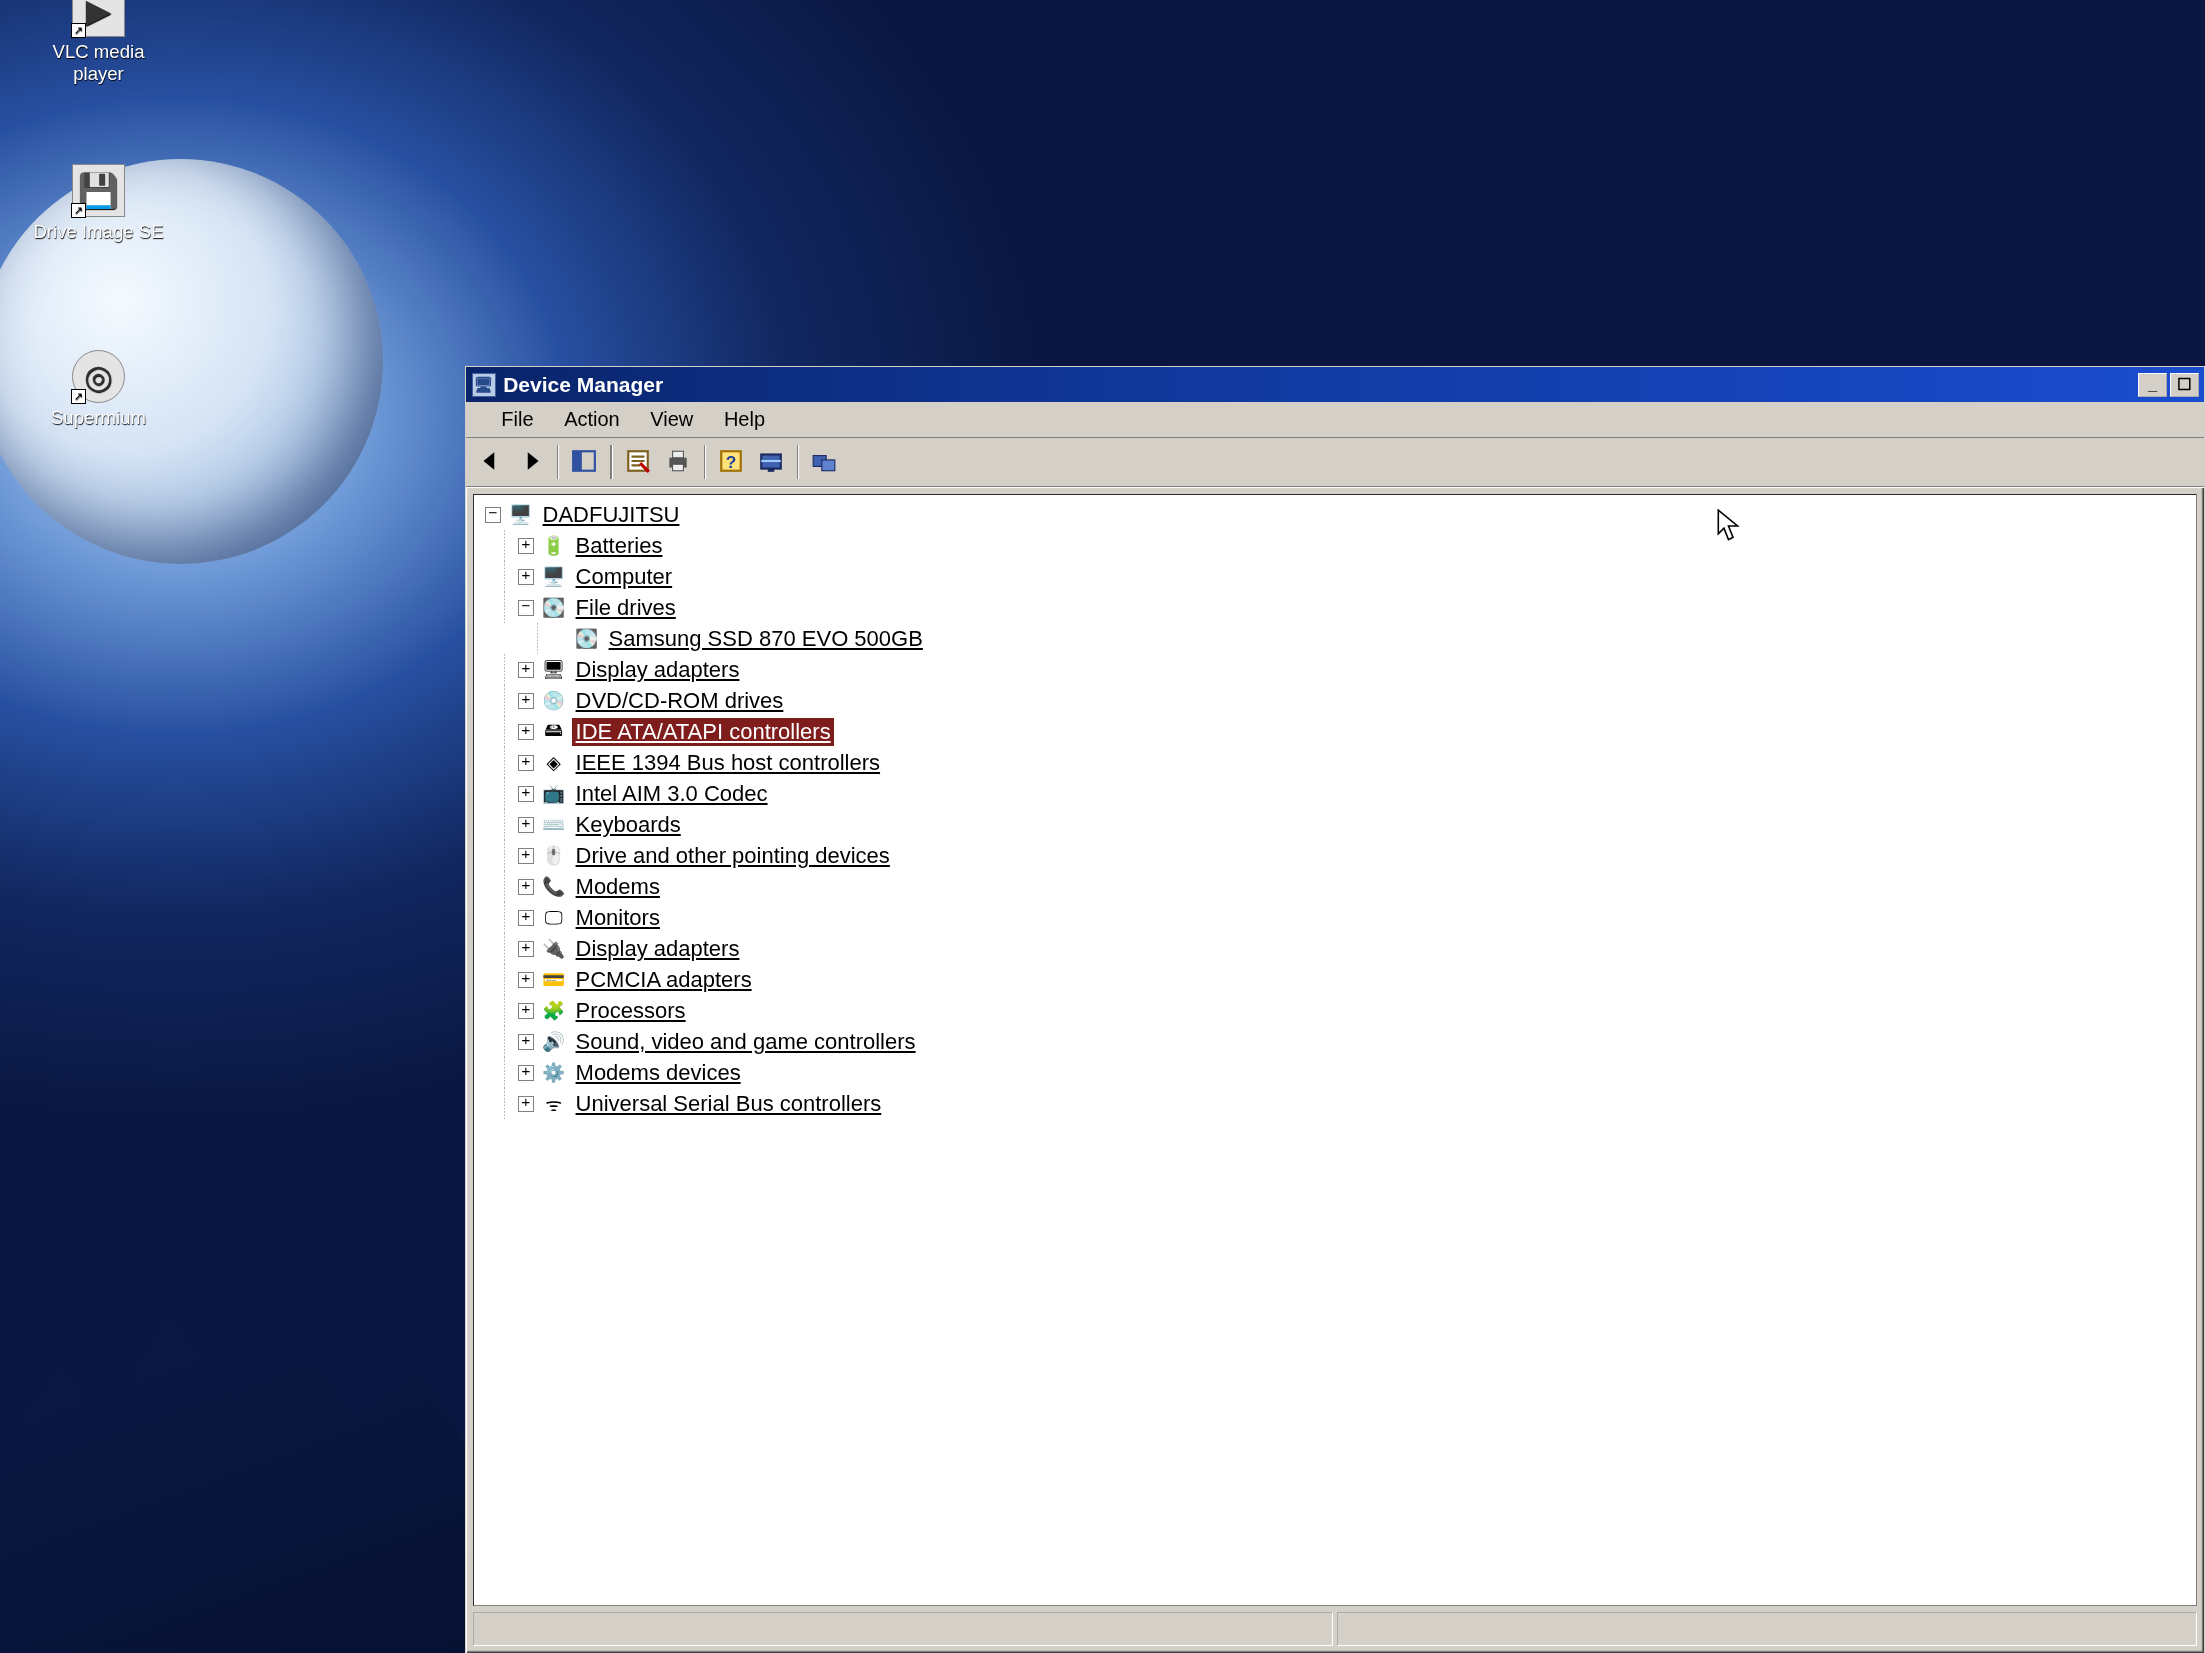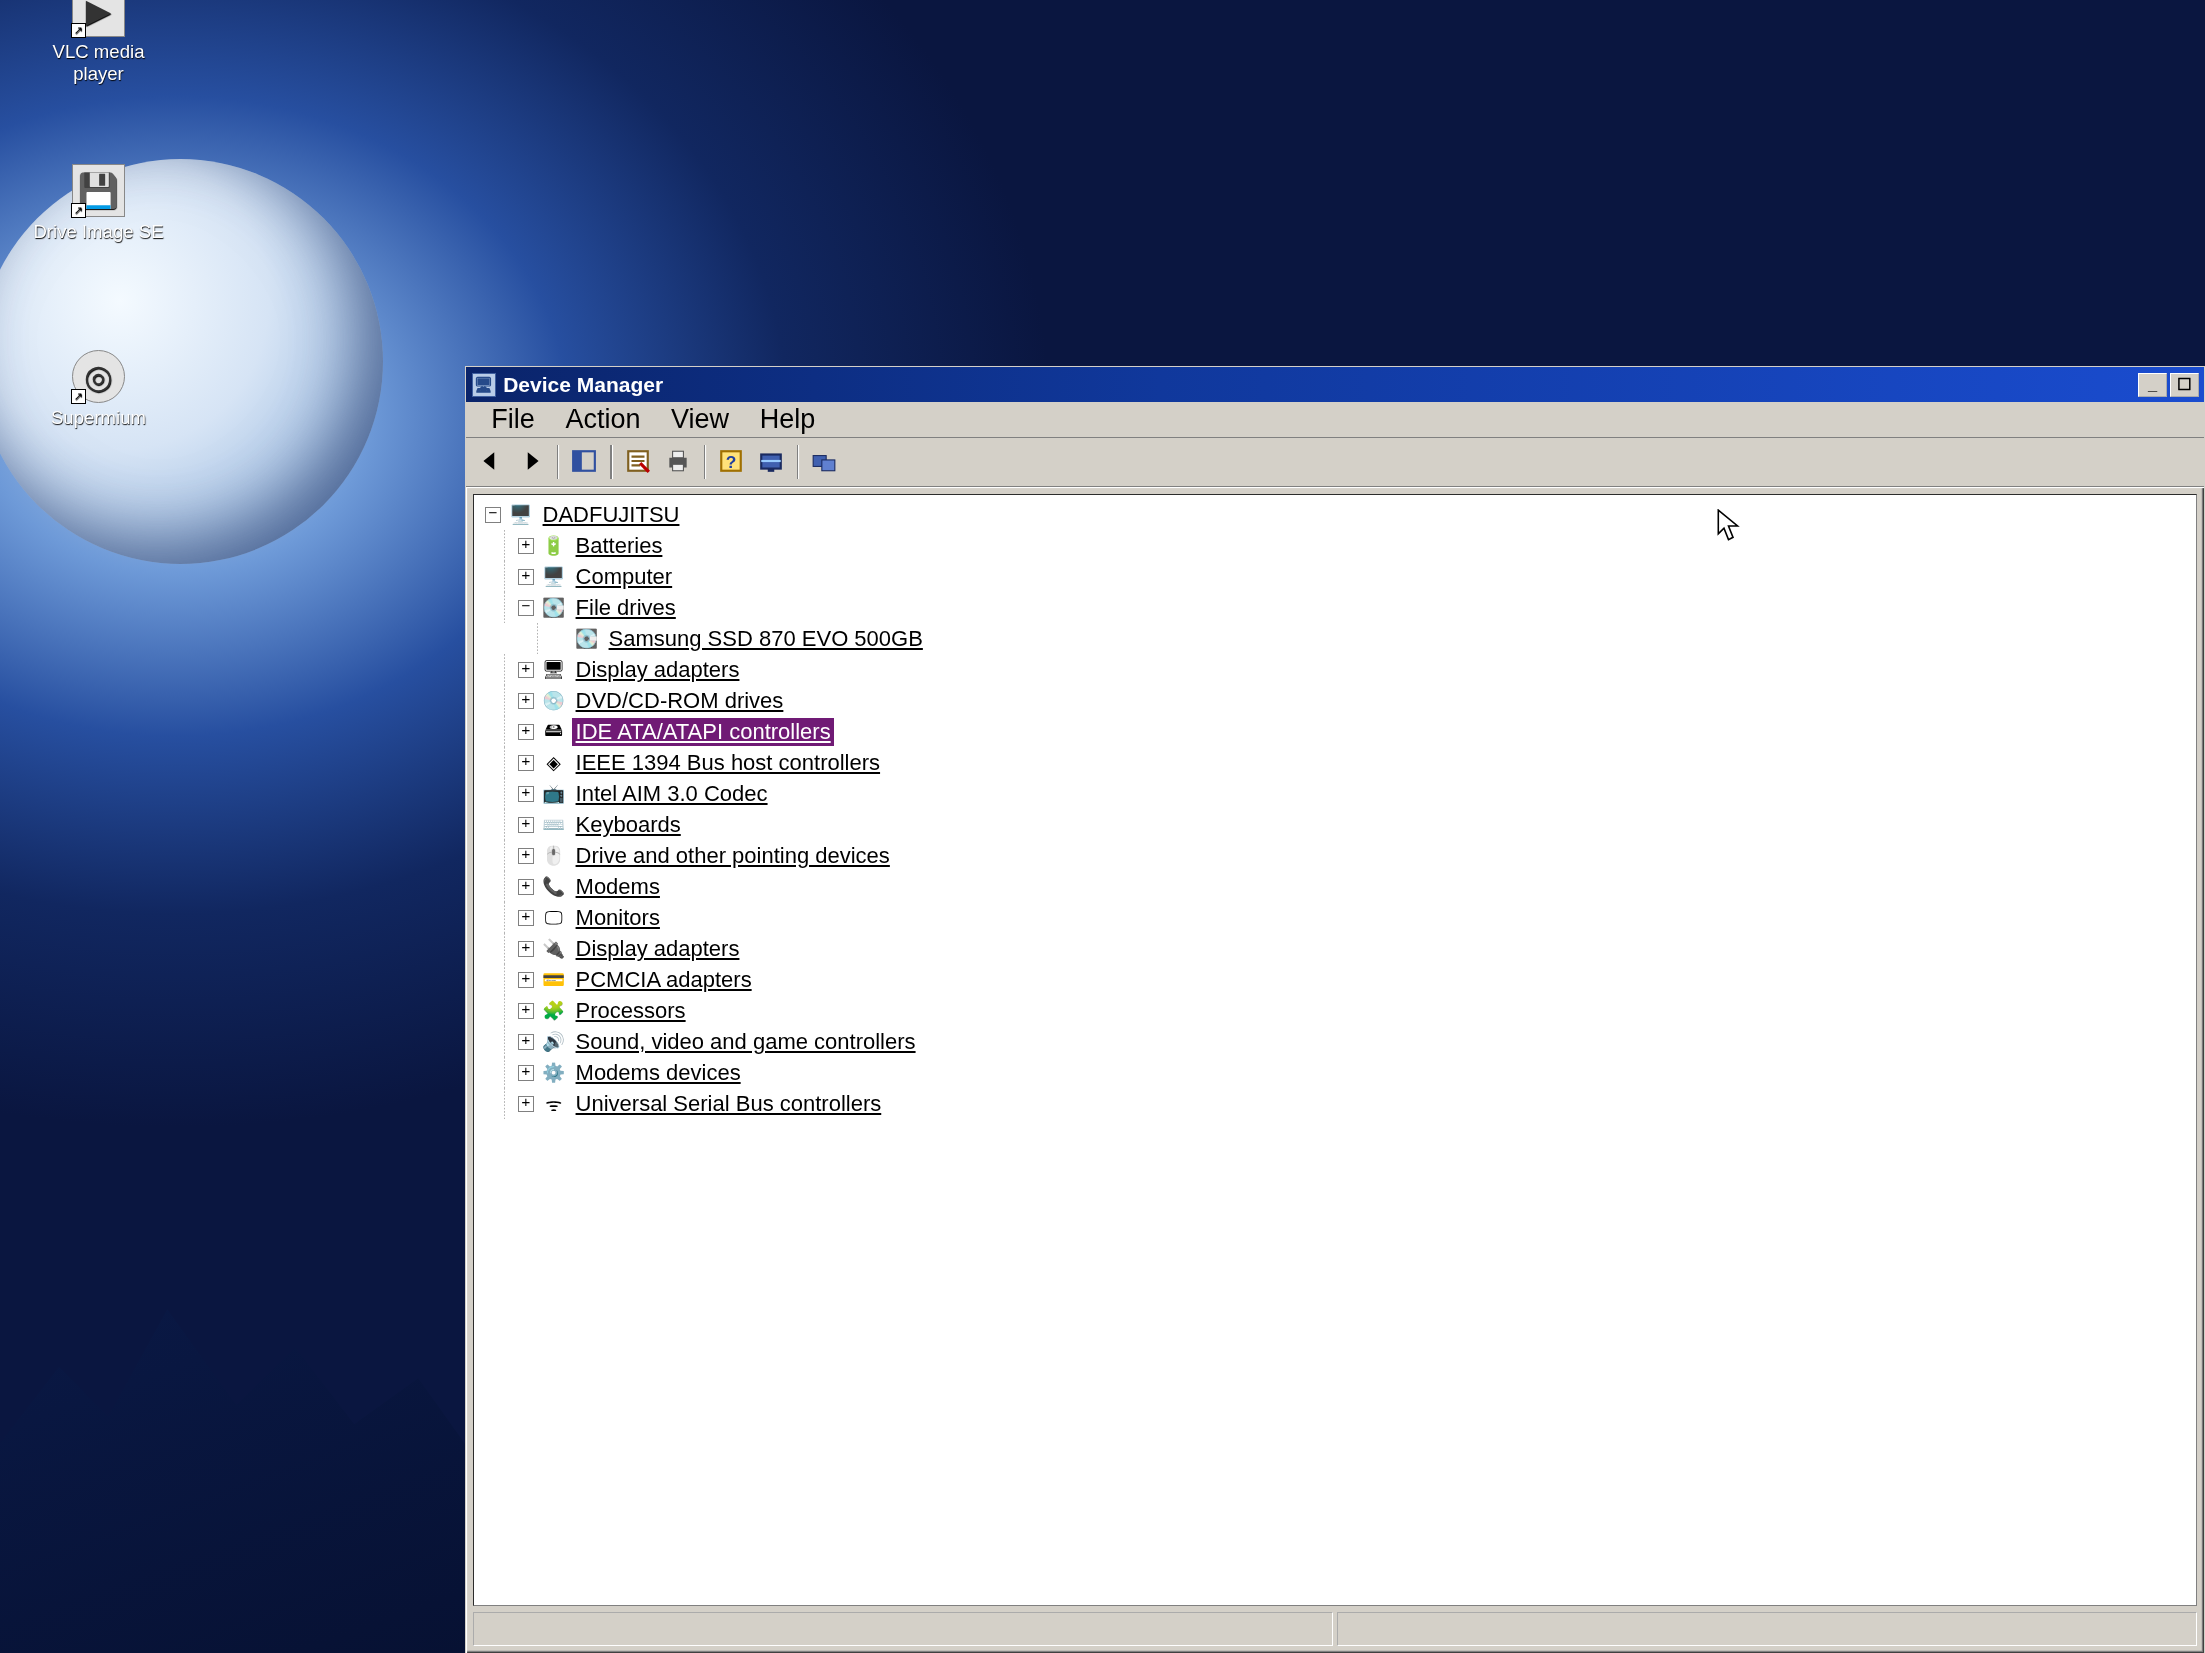--- a/index.html
+++ b/index.html
@@ -95,22 +95,22 @@
     color: #000;
     display: flex; align-items: center; justify-content: center;
     cursor: pointer;
   }
 
   
   .menubar {
     height: 36px;
     background: #d4d0c8;
     display: flex; align-items: center;
-    padding: 0 10px;
-    font-size: 27px;
+    padding: 0 20px;
+    font-size: 20px;
     border-bottom: 1.1px solid #808080;
     box-shadow: 0 1.1px 0 #fff;
   }
   .menubar .menu-item {
     padding: 3.3px 15.3px;
     cursor: pointer;
   }
 
   
   .toolbar {
@@ -179,21 +179,21 @@
   .tree-row .expander.none { border: none; background: transparent; }
   .tree-row .dev-icon {
     width: 24px; height: 24px;
     flex: 0 0 auto;
     margin-right: 6.6px;
     display: flex; align-items: center; justify-content: center;
     font-size: 18.6px;
   }
   .tree-row .label { padding: 1.1px 3.3px; text-decoration: underline; }
   .tree-row.selected .label {
-    background: #701a75;
+    background: #7f1d1d;
     color: #fff;
   }
 
   
   .statusbar {
     position: absolute;
     left: 6.6px; right: 6.6px; bottom: 6.6px;
     height: 34px;
     display: flex; gap: 4.4px;
   }

